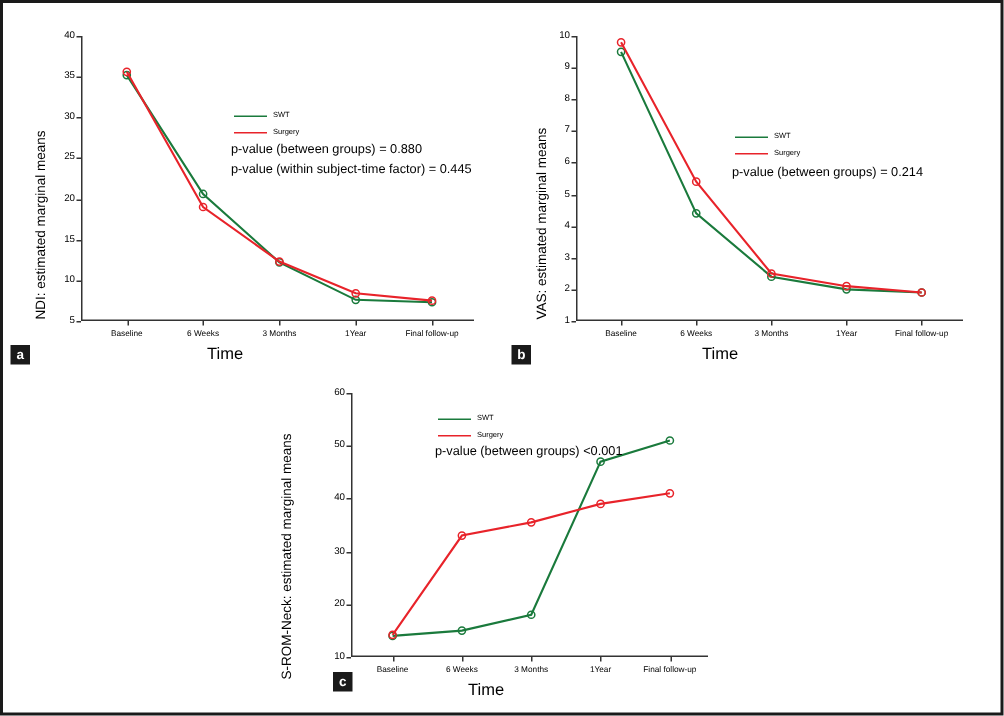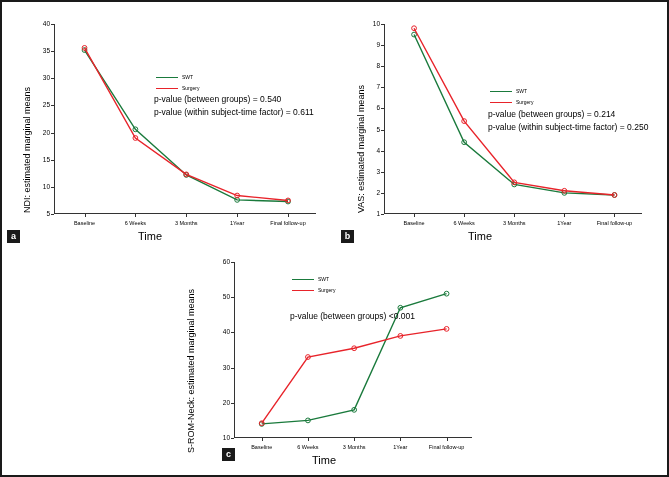--- a/index.html
+++ b/index.html
@@ -132,22 +132,22 @@
         <circle cx="280.0194174757281" cy="193.5142857142857" r="2.4" fill="none" stroke="#1a7a3c" stroke-width="1"></circle>
         <polyline points="76.52427184466019,39.88571428571427 127.39805825242719,130 178.27184466019418,166.37142857142857 229.14563106796115,187.54285714285714 280.0194174757281,192.42857142857142" fill="none" stroke="#e8232a" stroke-width="1.4"></polyline>
         <circle cx="76.52427184466019" cy="39.88571428571427" r="2.4" fill="none" stroke="#e8232a" stroke-width="1"></circle>
         <circle cx="127.39805825242719" cy="130" r="2.4" fill="none" stroke="#e8232a" stroke-width="1"></circle>
         <circle cx="178.27184466019418" cy="166.37142857142857" r="2.4" fill="none" stroke="#e8232a" stroke-width="1"></circle>
         <circle cx="229.14563106796115" cy="187.54285714285714" r="2.4" fill="none" stroke="#e8232a" stroke-width="1"></circle>
         <circle cx="280.0194174757281" cy="192.42857142857142" r="2.4" fill="none" stroke="#e8232a" stroke-width="1"></circle>
       </svg>
     <div class="xlabel" style="left:130px; top:222px; font-weight:normal;">Time</div>
     <div class="legend-title" style="left:148px; top:58px;"></div>
-    <div class="pval" style="left:146px; top:85px;">p-value (between groups) = 0.540</div>
-    <div class="pval" style="left:146px; top:98px;">p-value (within subject-time factor) = 0.611</div>
+    <div class="pval" style="left:146px; top:85px;">p-value (between groups) = 0.880</div>
+    <div class="pval" style="left:146px; top:98px;">p-value (within subject-time factor) = 0.445</div>
     <div class="panel-letter" style="left:-1px; top:222px;">a</div>
   <div class="ytick" style="left: 14px; top: 202px; width: 28px;">5</div>
       <div class="ytickmark" style="left: 43px; top: 206px;"></div>
       <div class="ytick" style="left: 14px; top: 174.857px; width: 28px;">10</div>
       <div class="ytickmark" style="left: 43px; top: 178.857px;"></div>
       <div class="ytick" style="left: 14px; top: 147.714px; width: 28px;">15</div>
       <div class="ytickmark" style="left: 43px; top: 151.714px;"></div>
       <div class="ytick" style="left: 14px; top: 120.571px; width: 28px;">20</div>
       <div class="ytickmark" style="left: 43px; top: 124.571px;"></div>
       <div class="ytick" style="left: 14px; top: 93.4286px; width: 28px;">25</div>
@@ -187,21 +187,20 @@
         <polyline points="72.05825242718446,20.2222222222222 122.15533980582524,113.1111111111111 172.25242718446603,174.33333333333334 222.3495145631068,182.77777777777777 272.44660194174753,187" fill="none" stroke="#e8232a" stroke-width="1.4"></polyline>
         <circle cx="72.05825242718446" cy="20.2222222222222" r="2.4" fill="none" stroke="#e8232a" stroke-width="1"></circle>
         <circle cx="122.15533980582524" cy="113.1111111111111" r="2.4" fill="none" stroke="#e8232a" stroke-width="1"></circle>
         <circle cx="172.25242718446603" cy="174.33333333333334" r="2.4" fill="none" stroke="#e8232a" stroke-width="1"></circle>
         <circle cx="222.3495145631068" cy="182.77777777777777" r="2.4" fill="none" stroke="#e8232a" stroke-width="1"></circle>
         <circle cx="272.44660194174753" cy="187" r="2.4" fill="none" stroke="#e8232a" stroke-width="1"></circle>
       </svg>
     <div class="xlabel" style="left:126px; top:222px;">Time</div>
     <div class="legend-title" style="left:148px; top:72px;"></div>
     <div class="pval" style="left:146px; top:100px;">p-value (between groups) = 0.214</div>
-    <div class="pval" style="left:146px; top:113px;">p-value (within subject-time factor) = 0.250</div>
     <div class="panel-letter" style="left:-1px; top:222px;">b</div>
   <div class="ytick" style="left: 10px; top: 202px; width: 28px;">1</div>
       <div class="ytickmark" style="left: 39px; top: 206px;"></div>
       <div class="ytick" style="left: 10px; top: 180.889px; width: 28px;">2</div>
       <div class="ytickmark" style="left: 39px; top: 184.889px;"></div>
       <div class="ytick" style="left: 10px; top: 159.778px; width: 28px;">3</div>
       <div class="ytickmark" style="left: 39px; top: 163.778px;"></div>
       <div class="ytick" style="left: 10px; top: 138.667px; width: 28px;">4</div>
       <div class="ytickmark" style="left: 39px; top: 142.667px;"></div>
       <div class="ytick" style="left: 10px; top: 117.556px; width: 28px;">5</div>
@@ -244,21 +243,21 @@
         <circle cx="274.58252427184465" cy="45.68000000000001" r="2.4" fill="none" stroke="#1a7a3c" stroke-width="1"></circle>
         <polyline points="89.72815533980582,175.216 135.94174757281553,109.03999999999999 182.15533980582524,100.24 228.36893203883494,87.92 274.58252427184465,80.88" fill="none" stroke="#e8232a" stroke-width="1.4"></polyline>
         <circle cx="89.72815533980582" cy="175.216" r="2.4" fill="none" stroke="#e8232a" stroke-width="1"></circle>
         <circle cx="135.94174757281553" cy="109.03999999999999" r="2.4" fill="none" stroke="#e8232a" stroke-width="1"></circle>
         <circle cx="182.15533980582524" cy="100.24" r="2.4" fill="none" stroke="#e8232a" stroke-width="1"></circle>
         <circle cx="228.36893203883494" cy="87.92" r="2.4" fill="none" stroke="#e8232a" stroke-width="1"></circle>
         <circle cx="274.58252427184465" cy="80.88" r="2.4" fill="none" stroke="#e8232a" stroke-width="1"></circle>
       </svg>
     <div class="xlabel" style="left:140px; top:206px;">Time</div>
     <div class="legend-title" style="left:120px; top:20px;"></div>
-    <div class="pval" style="left:118px; top:62px;">p-value (between groups) &lt;0.001</div>
+    <div class="pval" style="left:118px; top:46px;">p-value (between groups) &lt;0.001</div>
     <div class="panel-letter" style="left:50px; top:200px;">c</div>
   <div class="ytick" style="left: 30px; top: 186px; width: 28px;">10</div>
       <div class="ytickmark" style="left: 59px; top: 190px;"></div>
       <div class="ytick" style="left: 30px; top: 150.8px; width: 28px;">20</div>
       <div class="ytickmark" style="left: 59px; top: 154.8px;"></div>
       <div class="ytick" style="left: 30px; top: 115.6px; width: 28px;">30</div>
       <div class="ytickmark" style="left: 59px; top: 119.6px;"></div>
       <div class="ytick" style="left: 30px; top: 80.4px; width: 28px;">40</div>
       <div class="ytickmark" style="left: 59px; top: 84.4px;"></div>
       <div class="ytick" style="left: 30px; top: 45.2px; width: 28px;">50</div>

